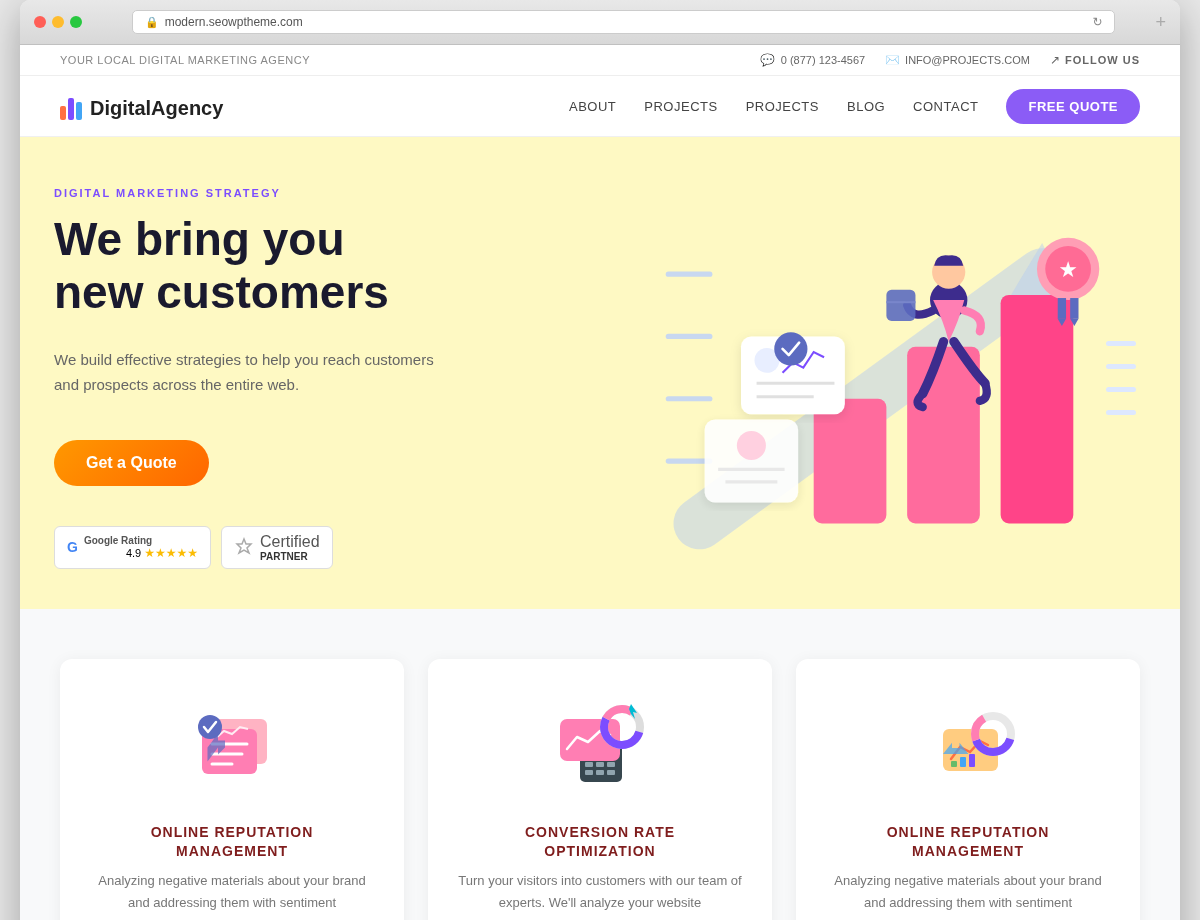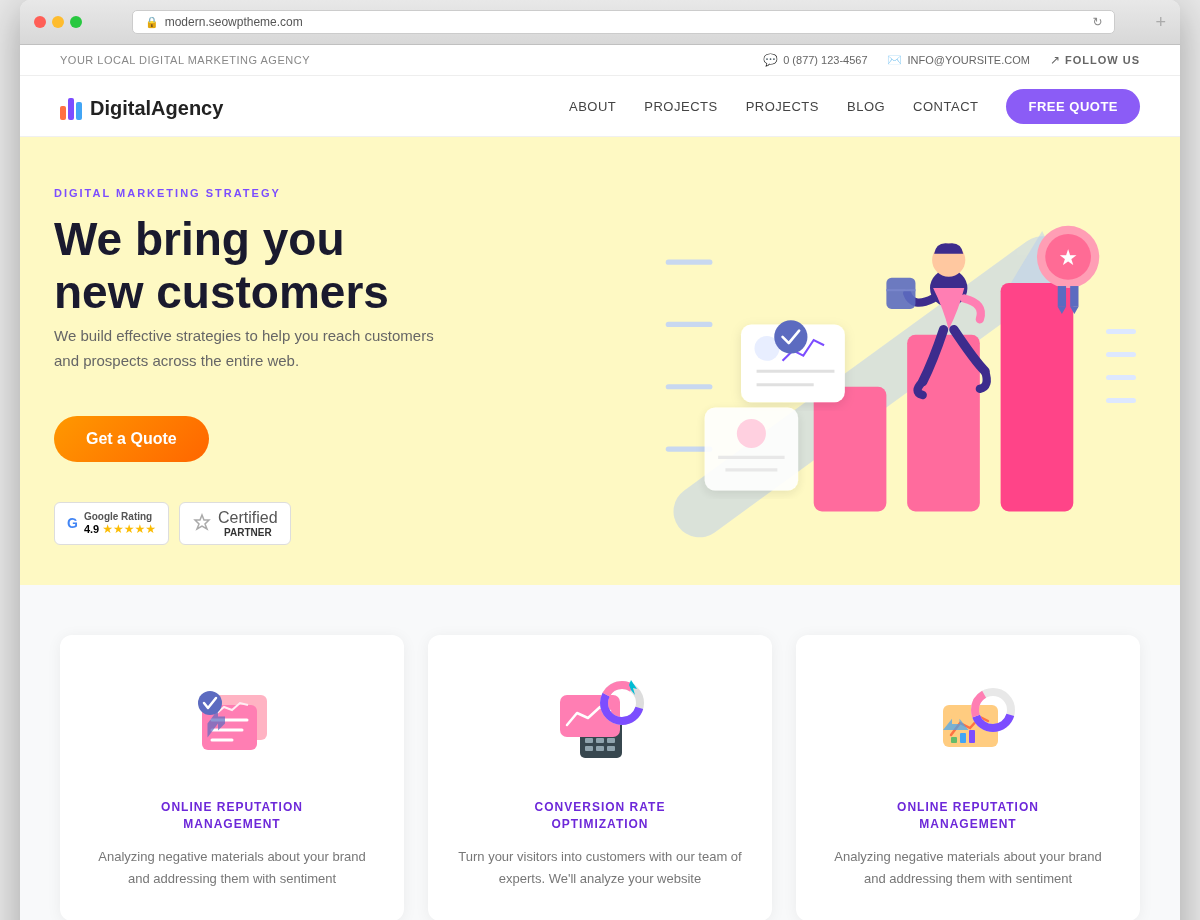--- a/index.html
+++ b/index.html
@@ -163,21 +163,21 @@
       letter-spacing: 2px;
       text-transform: uppercase;
       margin-bottom: 14px;
     }
 
     .hero-title {
       font-size: 46px;
       font-weight: 800;
       color: #1a1a2e;
       line-height: 1.15;
-      margin-bottom: 4px;
+      margin-bottom: 28px;
     }
 
     .hero-desc {
       font-size: 15px;
       color: #666;
       line-height: 1.7;
       margin-bottom: 42px;
       max-width: 400px;
     }
 
@@ -253,26 +253,26 @@
     }
 
     .service-icon {
       width: 100px;
       height: 100px;
       margin: 0 auto 24px;
       position: relative;
     }
 
     .service-title {
-      font-size: 12px;
+      font-size: 14px;
       font-weight: 700;
-      color: #6d28d9;
+      color: #7f1d1d;
       text-transform: uppercase;
       letter-spacing: 1px;
-      margin-bottom: 14px;
+      margin-bottom: 8px;
       line-height: 1.4;
     }
 
     .service-desc {
       font-size: 13px;
       color: #777;
       line-height: 1.7;
     }
   </style>
 </head>
@@ -300,21 +300,21 @@
 
     <div class="top-bar">
       <span style="font-size:11px;color:#888;letter-spacing:0.5px;">YOUR LOCAL DIGITAL MARKETING AGENCY</span>
       <div class="top-bar-right">
         <div class="top-bar-item">
           <span style="font-size:12px;">💬</span>
           <span>0 (877) 123-4567</span>
         </div>
         <div class="top-bar-item">
           <span style="font-size:12px;">✉️</span>
-          <span>INFO@YOURSITE.COM</span>
+          <span>INFO@PROJECTS.COM</span>
         </div>
         <div class="top-bar-item">
           <span style="font-size:12px;">↗</span>
           <span style="font-weight:600;letter-spacing:1px;">FOLLOW US</span>
         </div>
       </div>
     </div>
 
     <div class="main-nav">
       <div class="logo">
@@ -343,32 +343,32 @@
           <span>new customers</span>
         </h1>
         <p class="hero-desc">We build effective strategies to help you reach customers and prospects across the entire web.</p>
         <button class="hero-cta">Get a Quote</button>
         <div class="badges">
           <div class="badge">
             <span class="badge-g">G</span>
             <div>
               <div style="font-size:10px;color:#555;font-weight:bold;">Google Rating</div>
               <div>
-                <span style="font-size:11px;font-weight:700;">4.9</span>
+                <span style="font-size:11px;font-weight:400;margin-left:42px;">4.9</span>
                 <span class="stars"> ★★★★★</span>
               </div>
             </div>
           </div>
           <div class="badge">
             <svg width="20" height="20" viewBox="0 0 20 20">
               <polygon points="10,2 12,7 17,7 13,11 15,16 10,13 5,16 7,11 3,7 8,7" fill="none" stroke="#aaa" stroke-width="1.5"></polygon>
             </svg>
             <div>
               <div style="font-size:16px;color:#555;">Certified</div>
-              <div style="font-size:10px;font-weight:700;color:#333;text-align:center;">PARTNER</div>
+              <div style="font-size:10px;font-weight:700;color:#333;">PARTNER</div>
             </div>
           </div>
         </div>
       </div>
 
       <div class="hero-illustration">
 
         <div style="position:absolute;right:10px;top:50%;transform:translateY(-50%);display:flex;flex-direction:column;gap:18px;">
           <div style="width:30px;height:5px;background:#dde8ff;border-radius:3px;"></div>
           <div style="width:30px;height:5px;background:#dde8ff;border-radius:3px;"></div>

